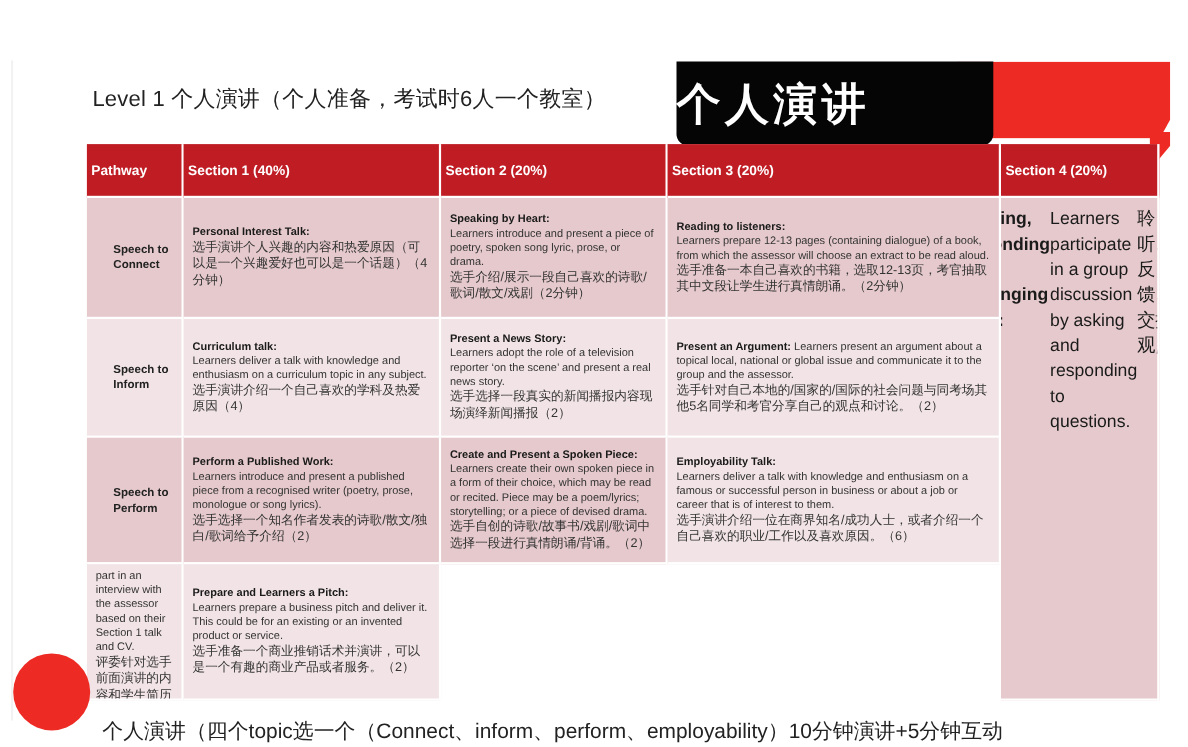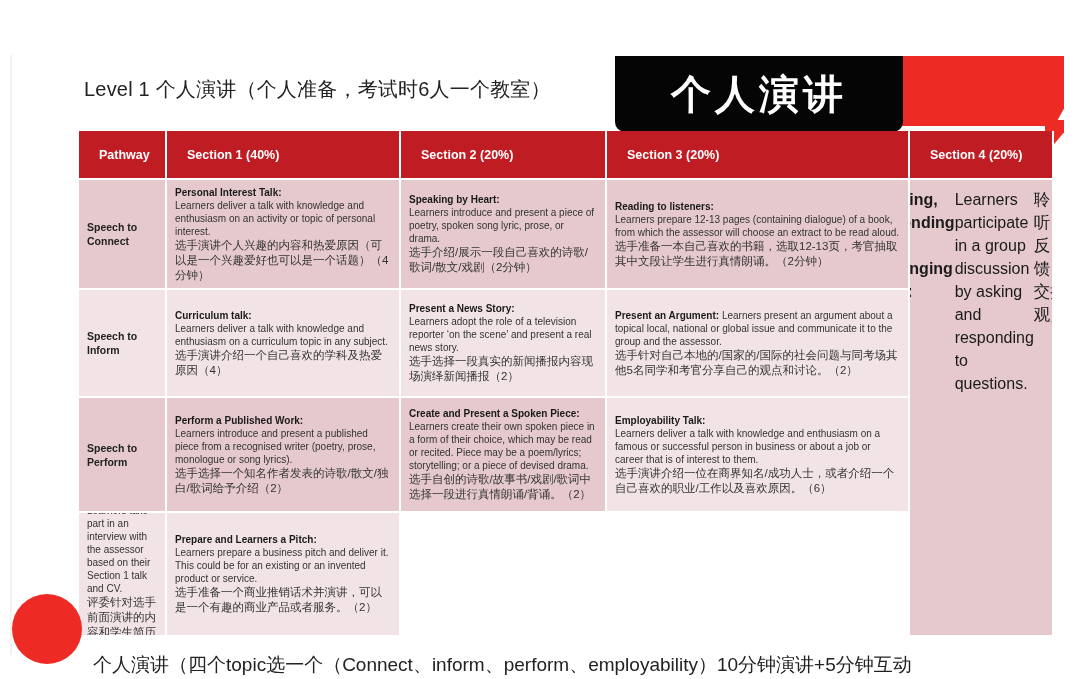--- a/index.html
+++ b/index.html
@@ -8,31 +8,31 @@
 
   .slide-edge { position: absolute; left: 10px; top: 55px; width: 2px; height: 600px; background: #f2f2f2; }
 
   .title { position: absolute; left: 84px; top: 76px; font-size: 20px; color: #222; white-space: nowrap; letter-spacing: 0.2px; }
 
   .red-bar { position: absolute; left: 870px; top: 56px; width: 194px; height: 70px; background: #ee2a24;
              clip-path: polygon(0 0, 100% 0, 100% 75%, 95% 100%, 0 100%); }
   .red-bar-ext { position: absolute; left: 1045px; top: 120px; width: 19px; height: 35px; background: #ee2a24;
              clip-path: polygon(0 0, 100% 0, 100% 35%, 0 100%); }
   .black-tag { position: absolute; left: 615px; top: 56px; width: 288px; height: 76px; background: #050505;
-               border-radius: 0 0 10px 10px; display: flex; align-items: center; justify-content: center; }
+               border-radius: 0 0 10px 10px; display: flex; align-items: center; }
   .black-tag span { color: #ffffff; font-size: 40px; font-weight: bold; letter-spacing: 4px; }
 
   .grid { position: absolute; left: 79px; top: 131px; width: 975px; height: 506px;
           display: grid;
           grid-template-columns: 88px 234px 206px 303px 144px;
           grid-template-rows: 49px 110px 108px 115px 124px;
           background: #ffffff; gap: 0; }
   .cell { border-right: 2px solid #ffffff; border-bottom: 2px solid #ffffff; overflow: hidden; }
-  .hd { background: #c01c24; color: #ffffff; font-weight: bold; font-size: 12.5px; display: flex; align-items: center; padding-left: 20px; }
-  .pw { display: flex; align-items: center; padding-left: 8px; font-weight: bold; font-size: 10.5px; line-height: 14px; color: #222; }
+  .hd { background: #c01c24; color: #ffffff; font-weight: bold; font-size: 12.5px; display: flex; align-items: center; padding-left: 4px; }
+  .pw { display: flex; align-items: center; padding-left: 24px; font-weight: bold; font-size: 10.5px; line-height: 14px; color: #222; }
   .txt { padding: 6px 8px; font-size: 10px; line-height: 13px; color: #333; display: flex; flex-direction: column; justify-content: center; }
   .txt .h { font-weight: bold; color: #1a1a1a; }
   .txt .zh { font-size: 11.5px; line-height: 15px; color: #333; }
   .dark { background: #e5c9cc; }
   .light { background: #f2e4e6; }
   .s4 { grid-column: 5; grid-row: 2 / span 4; background: #e5c9cc; padding: 8px 8px; display: flex; flex-direction: row; justify-content: center; font-size: 16px; line-height: 23px; color: #1a1a1a; }
   .s4 .h { font-weight: bold; }
   .s4 .zh { font-size: 16.5px; line-height: 23px; }
 
   .circle { position: absolute; left: 12px; top: 594px; width: 70px; height: 70px; border-radius: 50%; background: #ee2a24; }
@@ -55,21 +55,20 @@
 
   <div class="cell hd">Pathway</div>
   <div class="cell hd">Section 1 (40%)</div>
   <div class="cell hd">Section 2 (20%)</div>
   <div class="cell hd">Section 3 (20%)</div>
   <div class="cell hd">Section 4 (20%)</div>
 
   <div class="cell pw dark">Speech to Connect</div>
   <div class="cell txt dark">
     <span class="h">Personal Interest Talk:</span>
-    <span>Learners deliver a talk with knowledge and enthusiasm on an activity or topic of personal interest.</span>
     <span class="zh">选手演讲个人兴趣的内容和热爱原因（可以是一个兴趣爱好也可以是一个话题）（4分钟）</span>
   </div>
   <div class="cell txt dark">
     <span class="h">Speaking by Heart:</span>
     <span>Learners introduce and present a piece of poetry, spoken song lyric, prose, or drama.</span>
     <span class="zh">选手介绍/展示一段自己喜欢的诗歌/歌词/散文/戏剧（2分钟）</span>
   </div>
   <div class="cell txt dark">
     <span class="h">Reading to listeners:</span>
     <span>Learners prepare 12-13 pages (containing dialogue) of a book, from which the assessor will choose an extract to be read aloud.</span>

